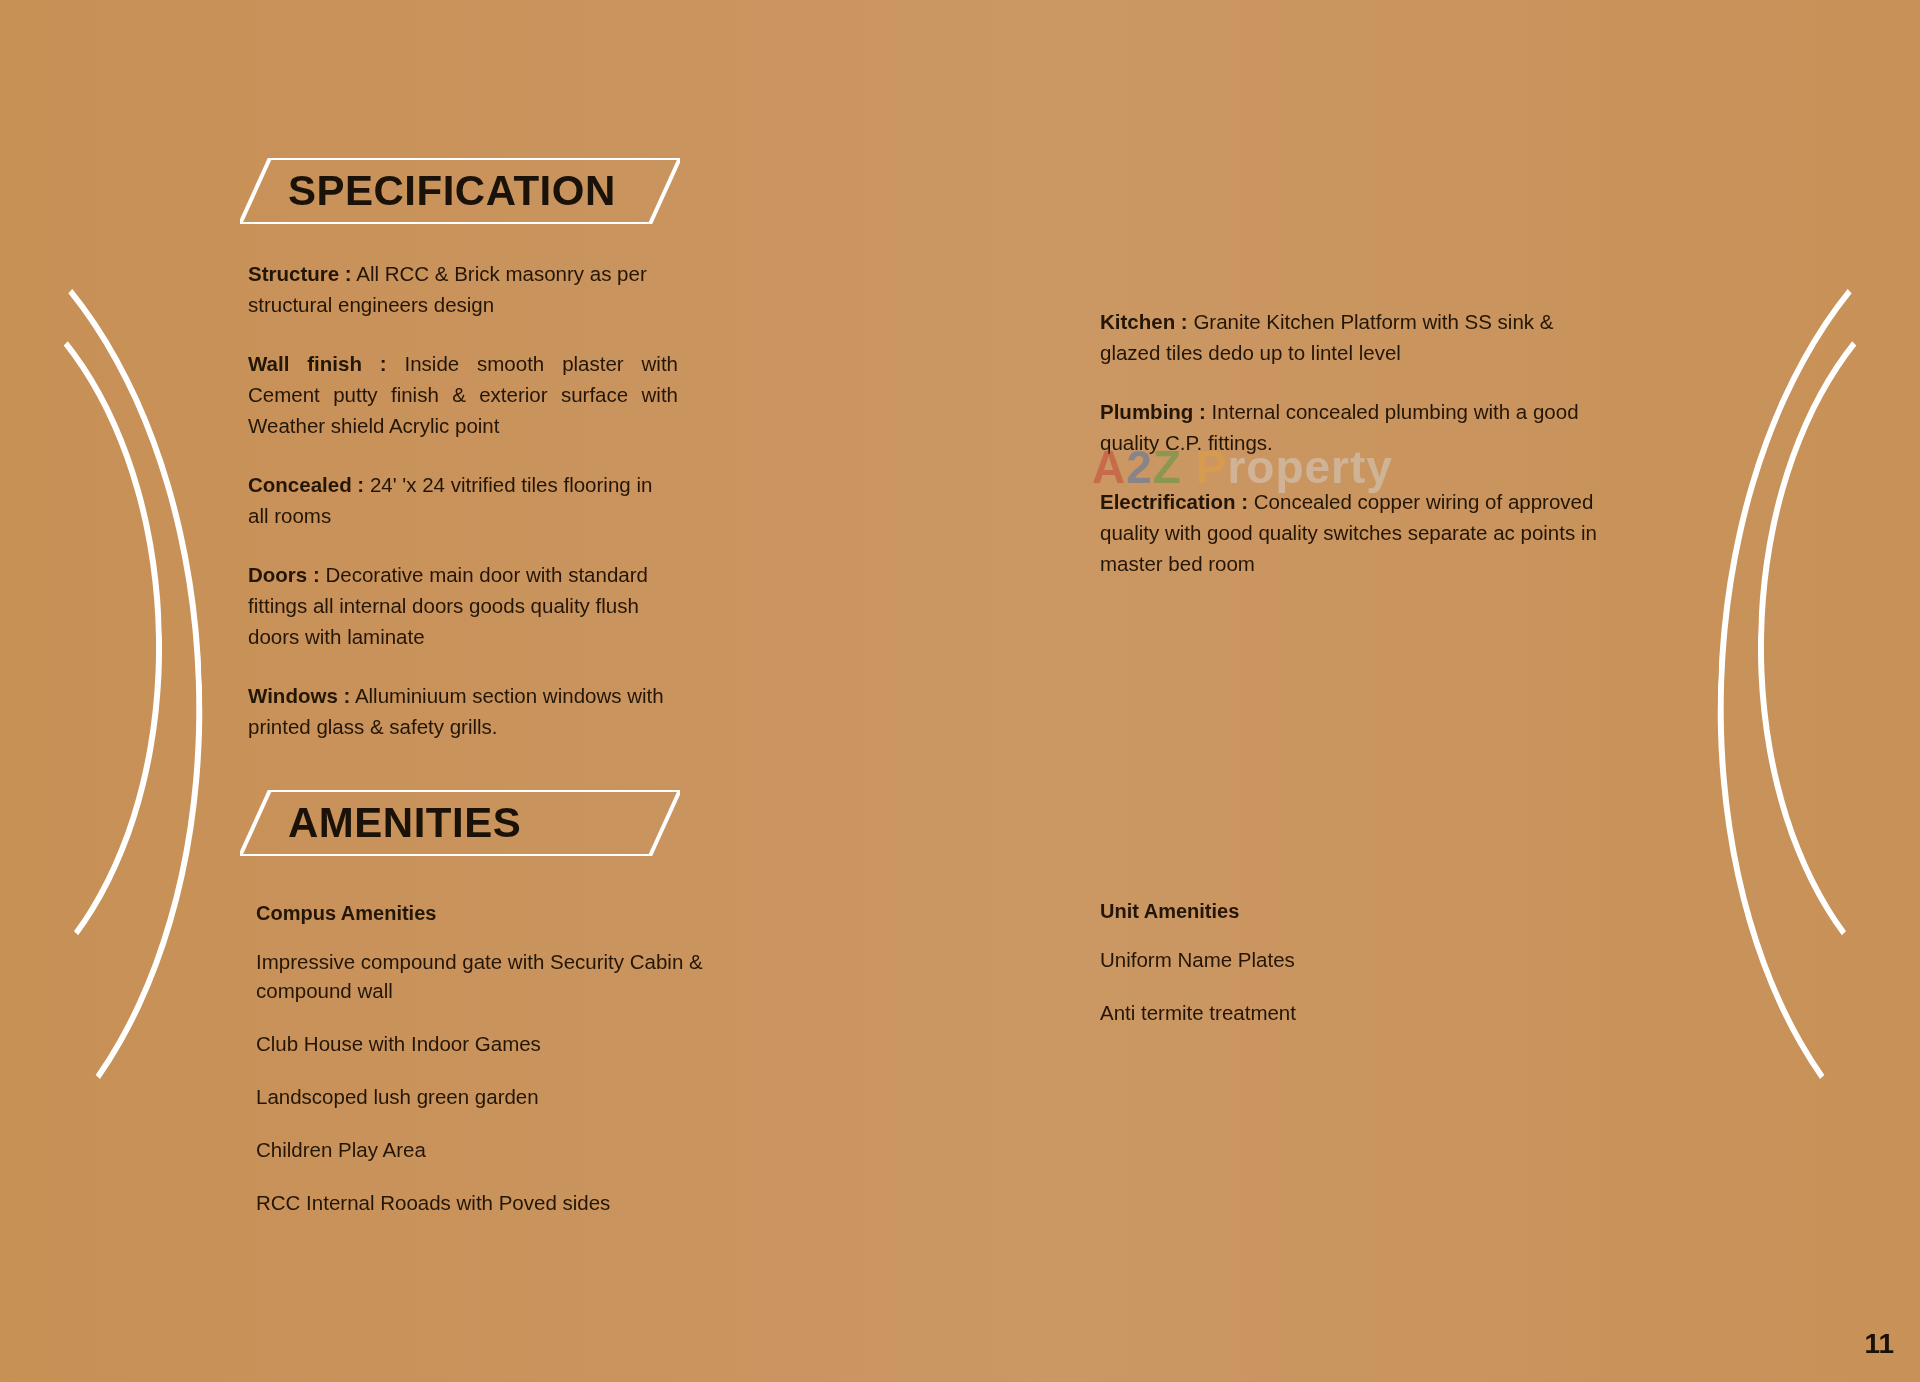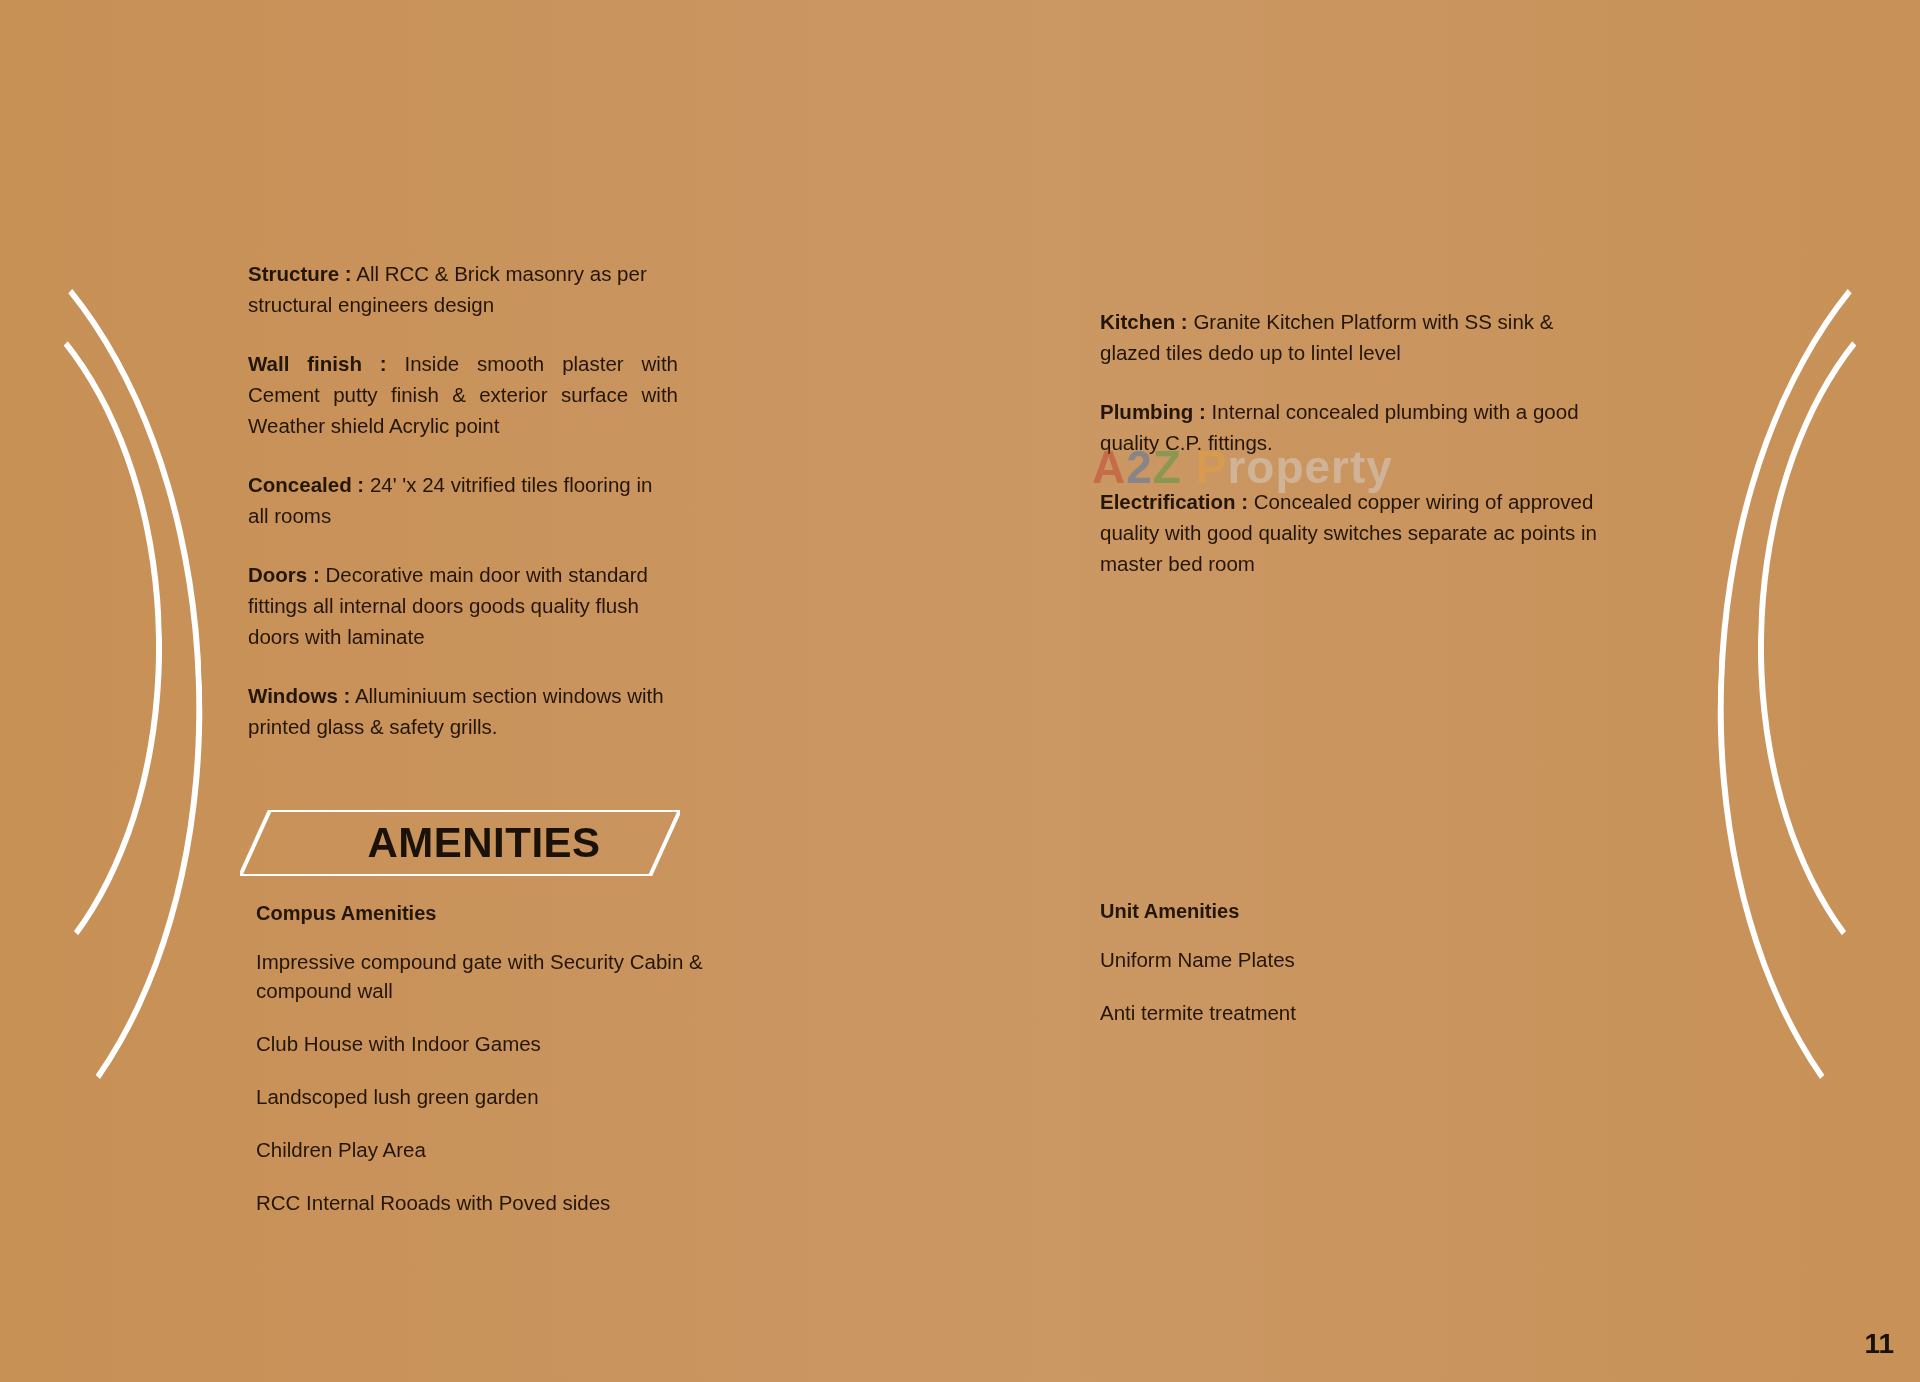--- a/index.html
+++ b/index.html
@@ -79,21 +79,21 @@
     font-size: 42px;
     font-weight: bold;
     letter-spacing: 0.5px;
     color: #1a1208;
     padding-left: 48px;
     line-height: 66px;
     white-space: nowrap;
   }
 
   .banner-spec { left: 240px; top: 158px; width: 440px; }
-  .banner-amen { left: 240px; top: 810px; width: 440px; justify-content: center; }
+  .banner-amen { left: 240px; top: 790px; width: 440px; }
 
   .col {
     position: absolute;
     color: #231505;
   }
   .col-left { left: 248px; top: 258px; width: 430px; }
   .col-right { left: 1100px; top: 275px; width: 510px; margin-top: 31px; }
 
   .block {
     margin-bottom: 28px;
@@ -164,20 +164,26 @@
 </head>
 <body>
 
 <div class="page">
 
   <div class="arc arc-l1"></div>
   <div class="arc arc-l2"></div>
   <div class="arc arc-r1"></div>
   <div class="arc arc-r2"></div>
 
+  <div class="banner banner-spec">
+    <svg width="440" height="66" viewBox="0 0 440 66">
+      <polygon points="30,0 440,0 410,66 0,66" fill="none" stroke="#ffffff" stroke-width="4"></polygon>
+    </svg>
+    <span class="banner-text">SPECIFICATION</span>
+  </div>
 
   <div class="banner banner-amen">
     <svg width="440" height="66" viewBox="0 0 440 66">
       <polygon points="30,0 440,0 410,66 0,66" fill="none" stroke="#ffffff" stroke-width="4"></polygon>
     </svg>
     <span class="banner-text">AMENITIES</span>
   </div>
 
   <div class="col col-left">
     <div class="block">

